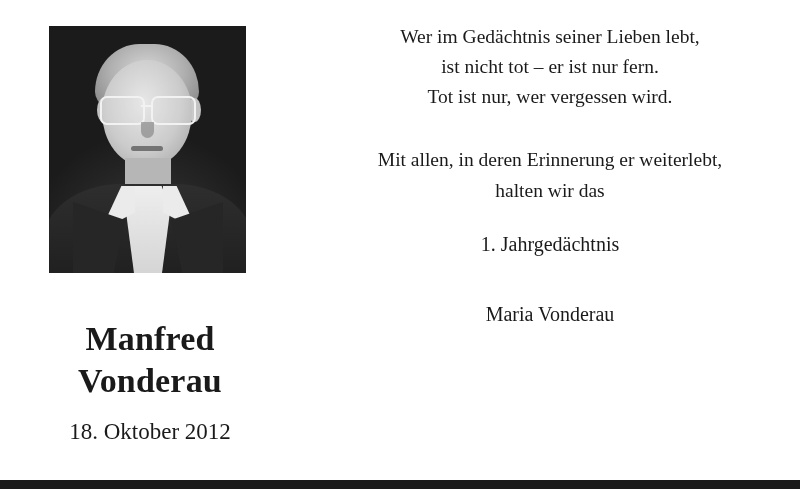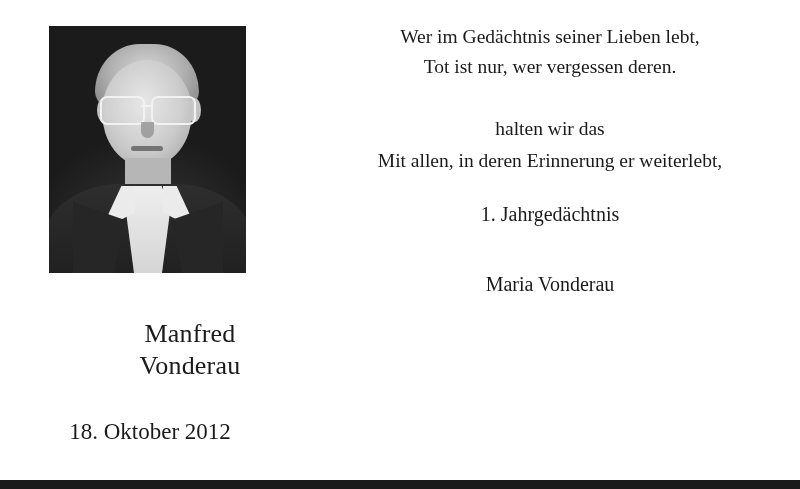--- a/index.html
+++ b/index.html
@@ -181,25 +181,24 @@
     background: #262626;
   }
   .p-lapel-l { left: 24px; clip-path: polygon(0% 0%, 100% 22%, 74% 100%, 0% 100%); }
   .p-lapel-r { left: 122px; clip-path: polygon(0% 22%, 100% 0%, 100% 100%, 26% 100%); }
 
   .deceased-name {
     position: absolute;
     left: 0;
     top: 318px;
     width: 300px;
-    font-size: 26px;
-    font-weight: normal;
+    font-size: 34px;
+    font-weight: bold;
     line-height: 1.23;
     letter-spacing: 0.2px;
-    padding-left: 40px;
   }
   .deceased-date {
     position: absolute;
     left: 0;
     top: 418px;
     width: 300px;
     font-size: 23px;
     line-height: 1.2;
   }
 
@@ -278,26 +277,27 @@
       <div>Vonderau</div>
     </div>
 
     <div class="deceased-date">18. Oktober 2012</div>
   </div>
 
   <div class="right-col">
 
     <div class="verse">
       <div>Wer im Gedächtnis seiner Lieben lebt,</div>
-      <div>Tot ist nur, wer vergessen deren.</div>
+      <div>ist nicht tot – er ist nur fern.</div>
+      <div>Tot ist nur, wer vergessen wird.</div>
     </div>
 
     <div class="intro">
+      <div>Mit allen, in deren Erinnerung er weiterlebt,</div>
       <div>halten wir das</div>
-      <div>Mit allen, in deren Erinnerung er weiterlebt,</div>
     </div>
 
     <div class="occasion">1. Jahrgedächtnis</div>
 
 
     <div class="signature">
       <div>Maria Vonderau</div>
     </div>
   </div>
 

